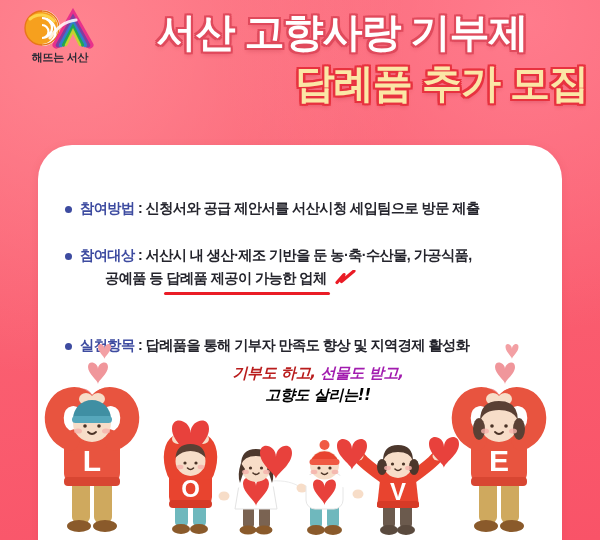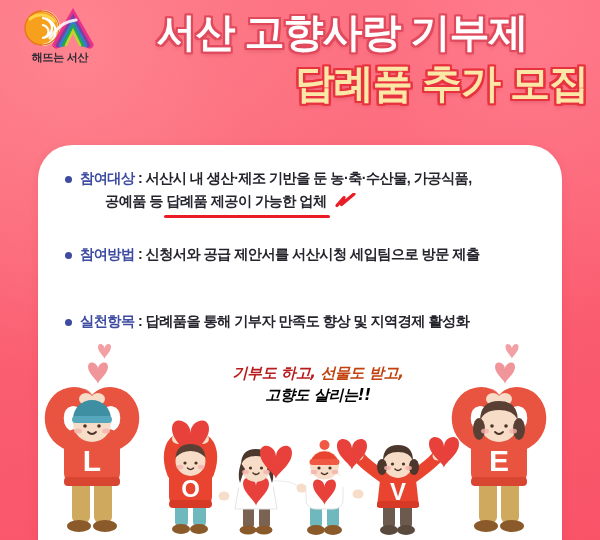--- a/index.html
+++ b/index.html
@@ -146,21 +146,21 @@
     text-align: center;
     font-family: "DejaVu Sans", sans-serif;
     font-style: italic;
     font-weight: 700;
     font-size: 15px;
     letter-spacing: -0.4px;
     line-height: 1.45;
     white-space: nowrap;
   }
   .sl-red   { color: #b91c1c; }
-  .sl-blue  { color: #c2410c; }
+  .sl-blue  { color: #a21caf; }
   .sl-green { color: #000000; }
   
   .illus {
     position: absolute;
     left: 0; top: 192px;
     width: 524px; height: 208px;
   }
   
 </style>
 </head>
@@ -198,38 +198,38 @@
     <div class="title-block">
       <div class="title-line title-1">서산 고향사랑 기부제</div>
       <div class="title-line title-2">답례품 추가 모집</div>
     </div>
 
   </div>
 
   <div class="card">
 
     <div class="bullets">
+
+      <div class="bullet-row" style="margin-top:30px;">
+        <span class="dot"></span>
+        <div class="btxt">
+          <span class="blabel">참여방법</span><span> : </span><span>신청서와 공급 제안서를 서산시청 세입팀으로 방문 제출</span>
+        </div>
+      </div>
 
       <div class="bullet-row">
         <span class="dot"></span>
         <div class="btxt">
           <span class="blabel">참여대상</span><span> : </span><span>서산시 내 생산·제조 기반을 둔 농·축·수산물, 가공식품,</span>
           <span class="bline2"><span>공예품 등 </span><span class="uline">답례품 제공이 가능한 업체</span><span class="swoosh"><svg viewBox="0 0 22 15" width="22" height="15">
                   <path d="M20 1 L7.5 11.5 L10 4.5 L3 12.5" fill="none" stroke="#ea1c26" stroke-width="3.2" stroke-linecap="round" stroke-linejoin="round"></path>
                 </svg></span></span>
         </div>
       </div>
 
-      <div class="bullet-row" style="margin-top:30px;">
-        <span class="dot"></span>
-        <div class="btxt">
-          <span class="blabel">참여방법</span><span> : </span><span>신청서와 공급 제안서를 서산시청 세입팀으로 방문 제출</span>
-        </div>
-      </div>
-
       <div class="bullet-row" style="margin-top:44px;">
         <span class="dot"></span>
         <div class="btxt">
           <span class="blabel">실천항목</span><span> : </span><span>답례품을 통해 기부자 만족도 향상 및 지역경제 활성화</span>
         </div>
       </div>
 
     </div>
 
     <div class="slogan">

